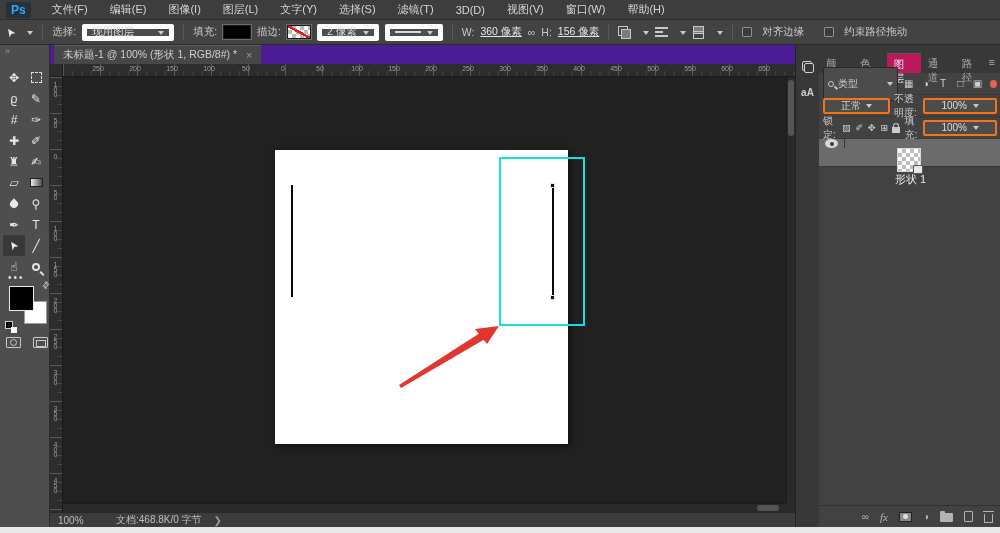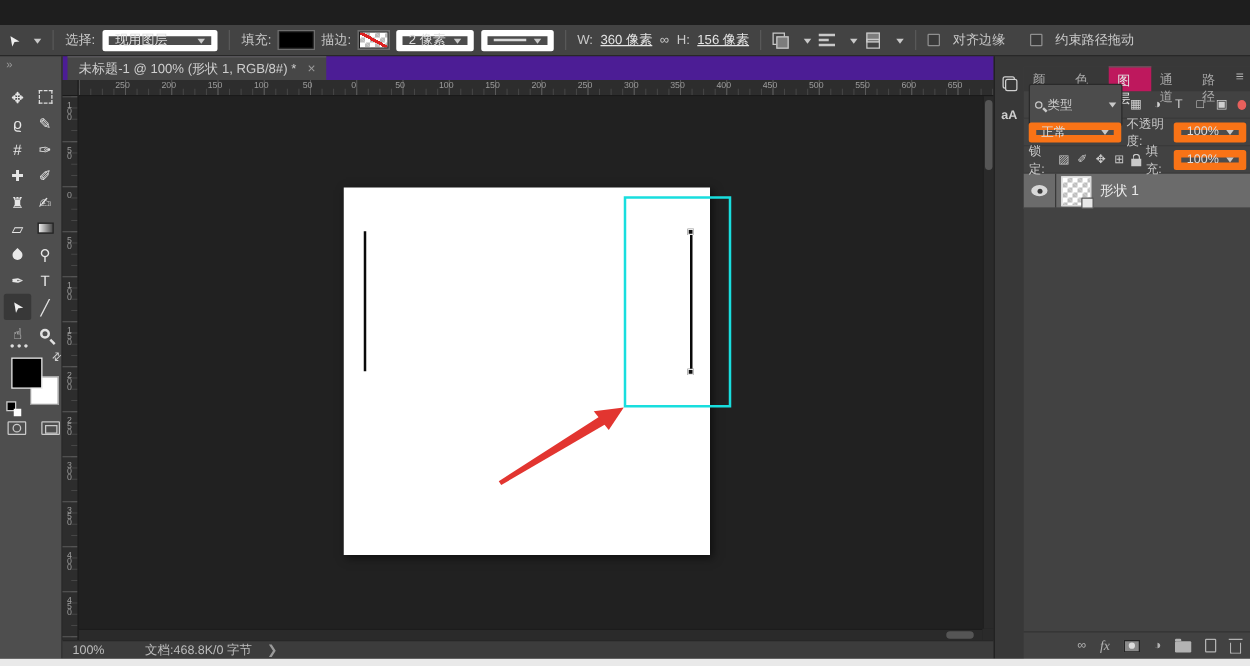--- a/index.html
+++ b/index.html
@@ -144,29 +144,29 @@
 
   .prow { display:flex; align-items:center; height:22px; padding:0 4px; font-size:10px; color:#c9c9c9;
           gap:4px; border-bottom:1px solid #3a3a3a; }
   .srch { display:flex; align-items:center; background:#4c4c4c; border:1px solid #2a2a2a; border-radius:2px;
           height:16px; padding:16px 4px; width:84px; }
   .smag { width:6px; height:6px; border:1.5px solid #c9c9c9; border-radius:50%; position:relative; flex:none; }
   .smag::after { content:''; position:absolute; width:1.5px; height:4px; background:#c9c9c9;
                  transform:rotate(-45deg); left:5.5px; top:4.5px; }
   .fic { width:15px; text-align:center; color:#cfcfcf; font-size:10px; }
   .fdot { width:8px; height:8px; border-radius:50%; background:#e7605c; margin-left:2px; }
-  .ddp { display:inline-flex; align-items:center; background:#4c4c4c; border:6px solid #f97316;
-         border-radius:2px; height:16px; padding:0 4px; color:#ddd; }
+  .ddp { display:inline-flex; align-items:center; background:#4c4c4c; border:2px solid #f97316;
+         border-radius:2px; height:16px; padding:0 16px; color:#ddd; }
 
   .lockico { color:#c9c9c9; font-size:9.5px; width:13px; text-align:center; }
   .lck { position:relative; width:8px; height:6px; background:#c9c9c9; margin-top:4px; flex:none; display:inline-block; }
   .lck::before { content:''; position:absolute; top:-4px; left:1px; width:4px; height:4px;
                  border:1.5px solid #c9c9c9; border-bottom:none; border-radius:3px 3px 0 0; }
 
-  .lrow { display:flex; align-items:center; height:28px; border-bottom:1px solid #393939; padding-right:6px; }
+  .lrow { display:flex; align-items:center; height:28px; border-bottom:1px solid #393939; padding-right:6px;flex-direction:column; }
   .lrow.sel { background:#6b6b6b; }
   .eyebox { width:26px; display:flex; align-items:center; justify-content:center; align-self:stretch;
             border-right:1px solid #393939; }
   .eye { width:13px; height:9px; border-radius:50%; background:#d8d8d8; position:relative; }
   .eye::after { content:''; position:absolute; width:4px; height:4px; border-radius:50%; background:#3a3a3a;
                 top:2.5px; left:4.5px; }
   .thumb24 { width:24px; height:24px; margin-left:4px; border:1px solid #d9d9d9; position:relative; flex:none; }
   .checker { background-image:linear-gradient(45deg,#bdbdbd 25%,transparent 25%,transparent 75%,#bdbdbd 75%),
              linear-gradient(45deg,#bdbdbd 25%,transparent 25%,transparent 75%,#bdbdbd 75%);
              background-size:8px 8px; background-position:0 0,4px 4px; background-color:#fff; }
@@ -191,20 +191,34 @@
            position:relative; margin-top:3px; }
   .trash::before { content:''; position:absolute; top:-3px; left:-2px; width:11px; height:1.5px; background:#b3b3b3; }
 
   .bottomstrip { position:absolute; left:0; top:527px; width:1000px; height:6px; background:#e9e9e9; }
 </style>
 </head>
 <body>
 
 <div id="app">
 
+  <header class="menubar">
+    <span class="pslogo">Ps</span>
+    <span class="mi">文件(F)</span>
+    <span class="mi">编辑(E)</span>
+    <span class="mi">图像(I)</span>
+    <span class="mi">图层(L)</span>
+    <span class="mi">文字(Y)</span>
+    <span class="mi">选择(S)</span>
+    <span class="mi">滤镜(T)</span>
+    <span class="mi">3D(D)</span>
+    <span class="mi">视图(V)</span>
+    <span class="mi">窗口(W)</span>
+    <span class="mi">帮助(H)</span>
+  </header>
 
   <div class="optbar">
     <span class="toolico">➤</span>
     <span class="car"></span>
     <span class="vsep"></span>
     <span>选择:</span>
     <span class="dd" style="width:92px;">
       <span>现用图层</span>
       <span class="car" style="margin-left:auto;"></span>
     </span>

